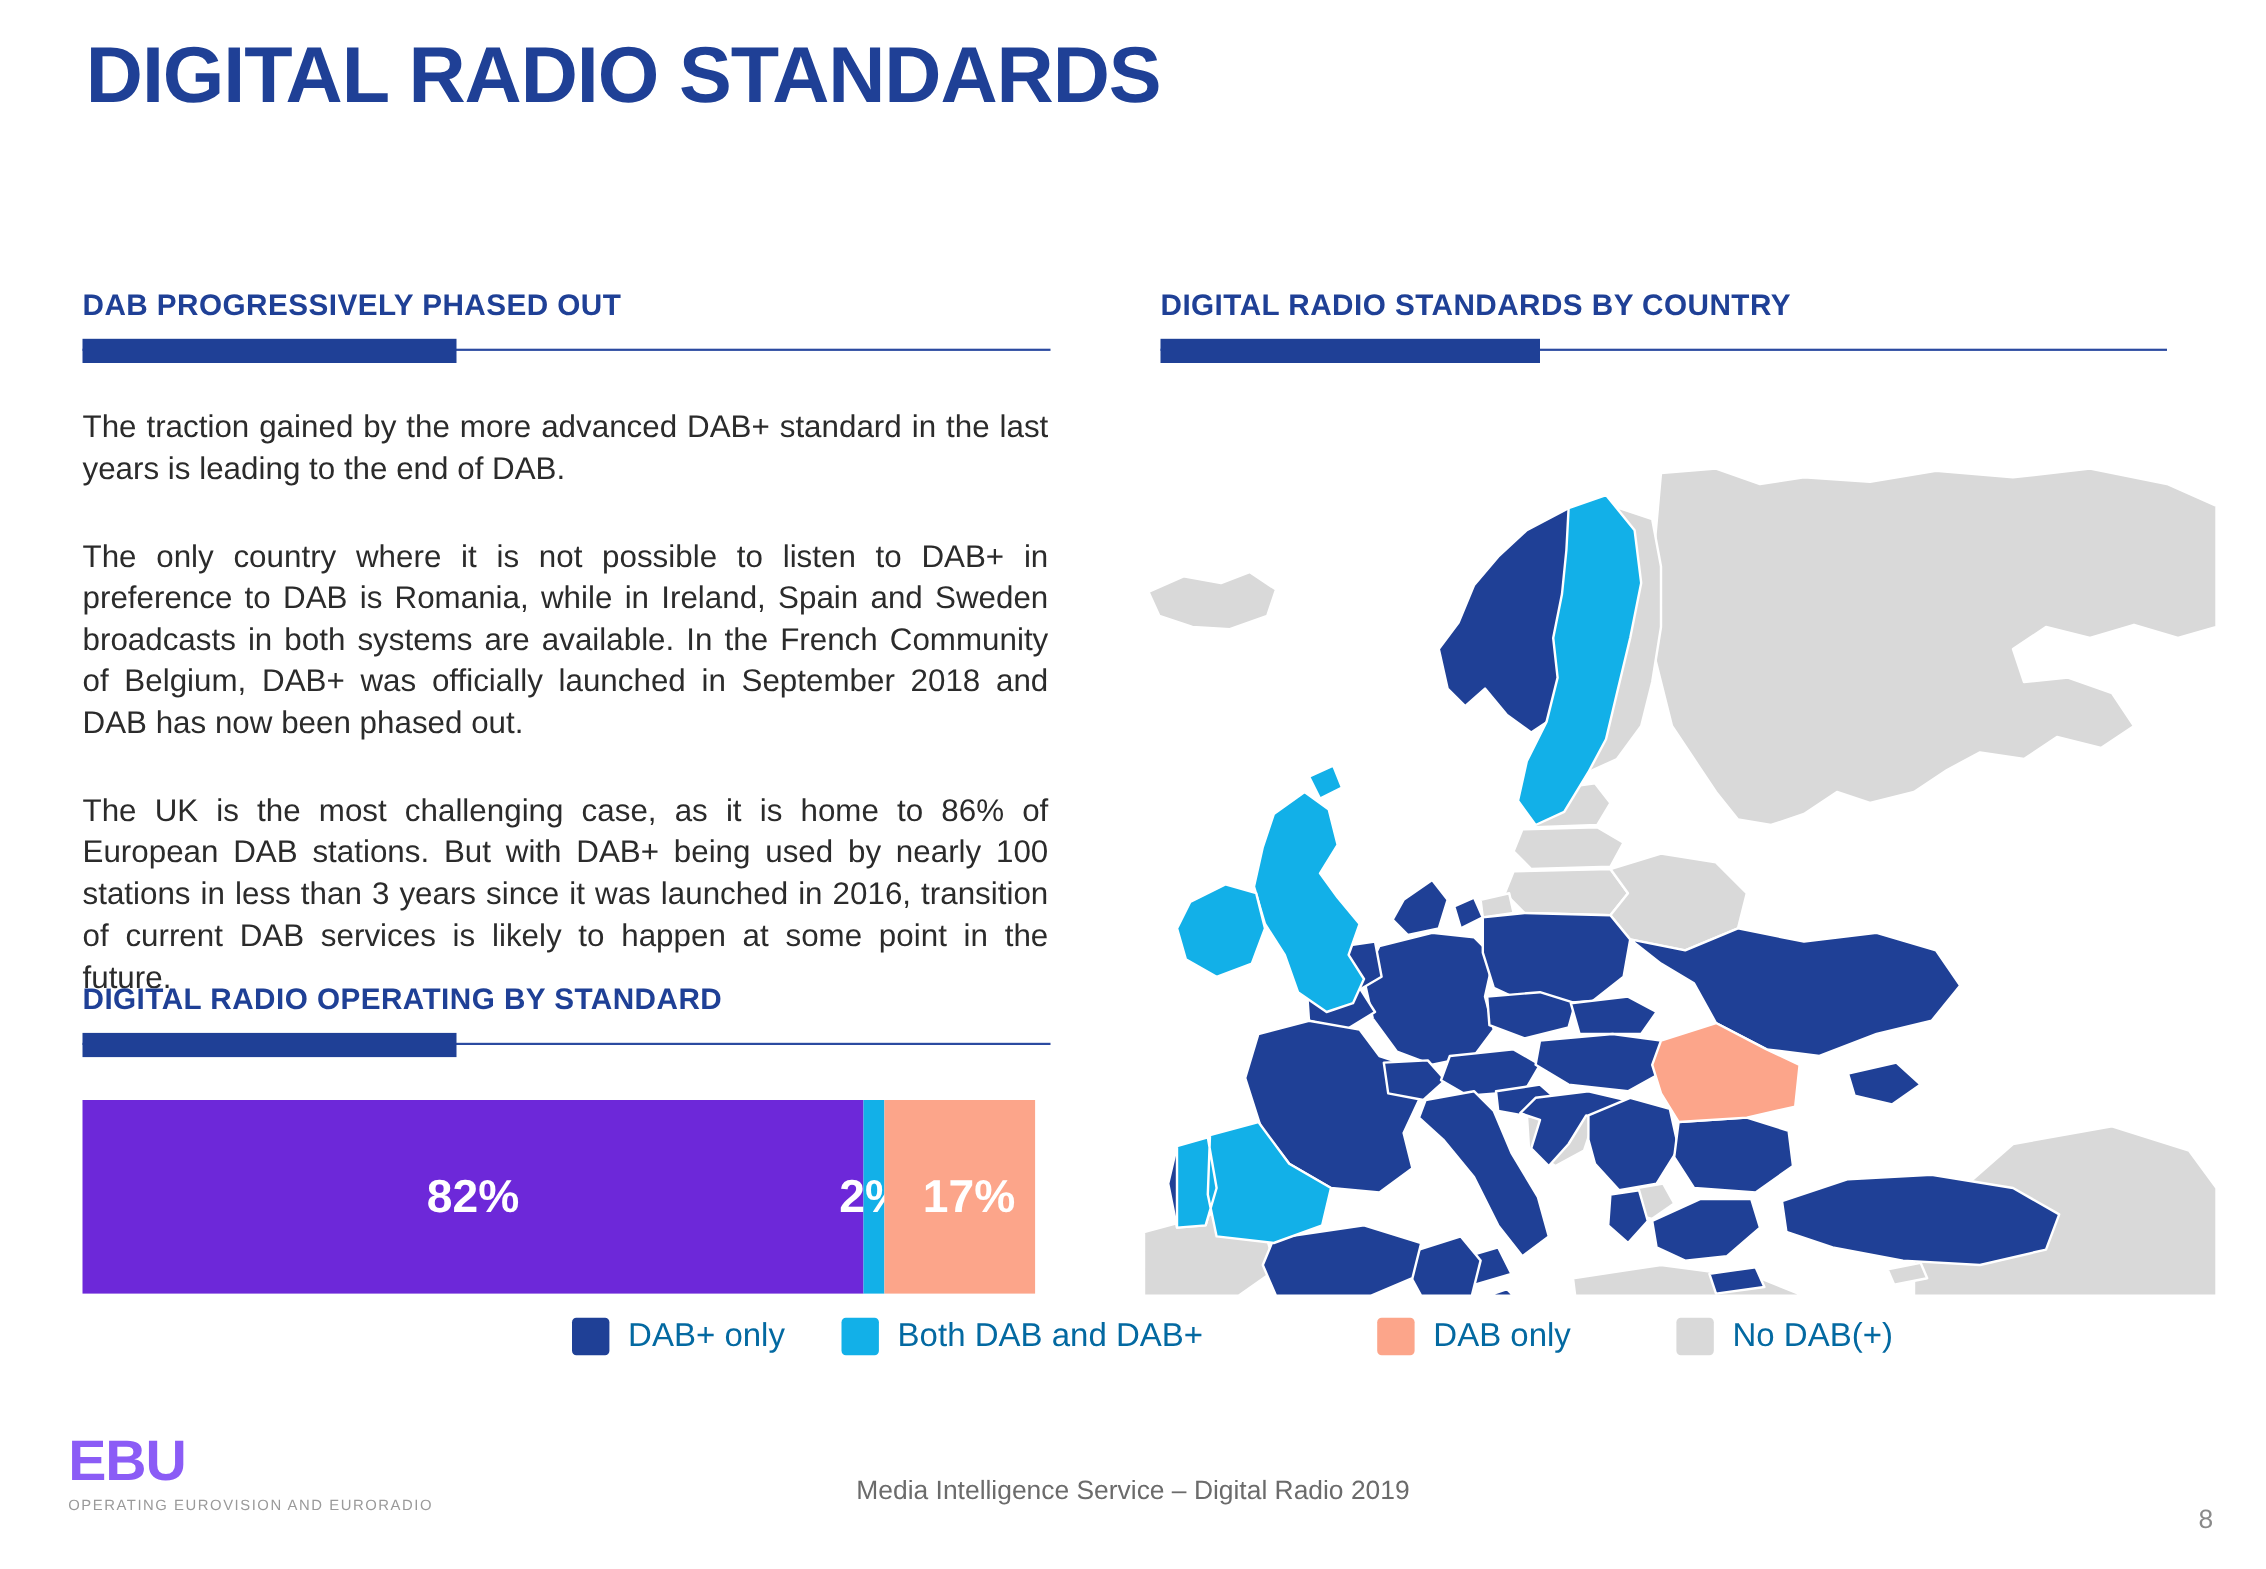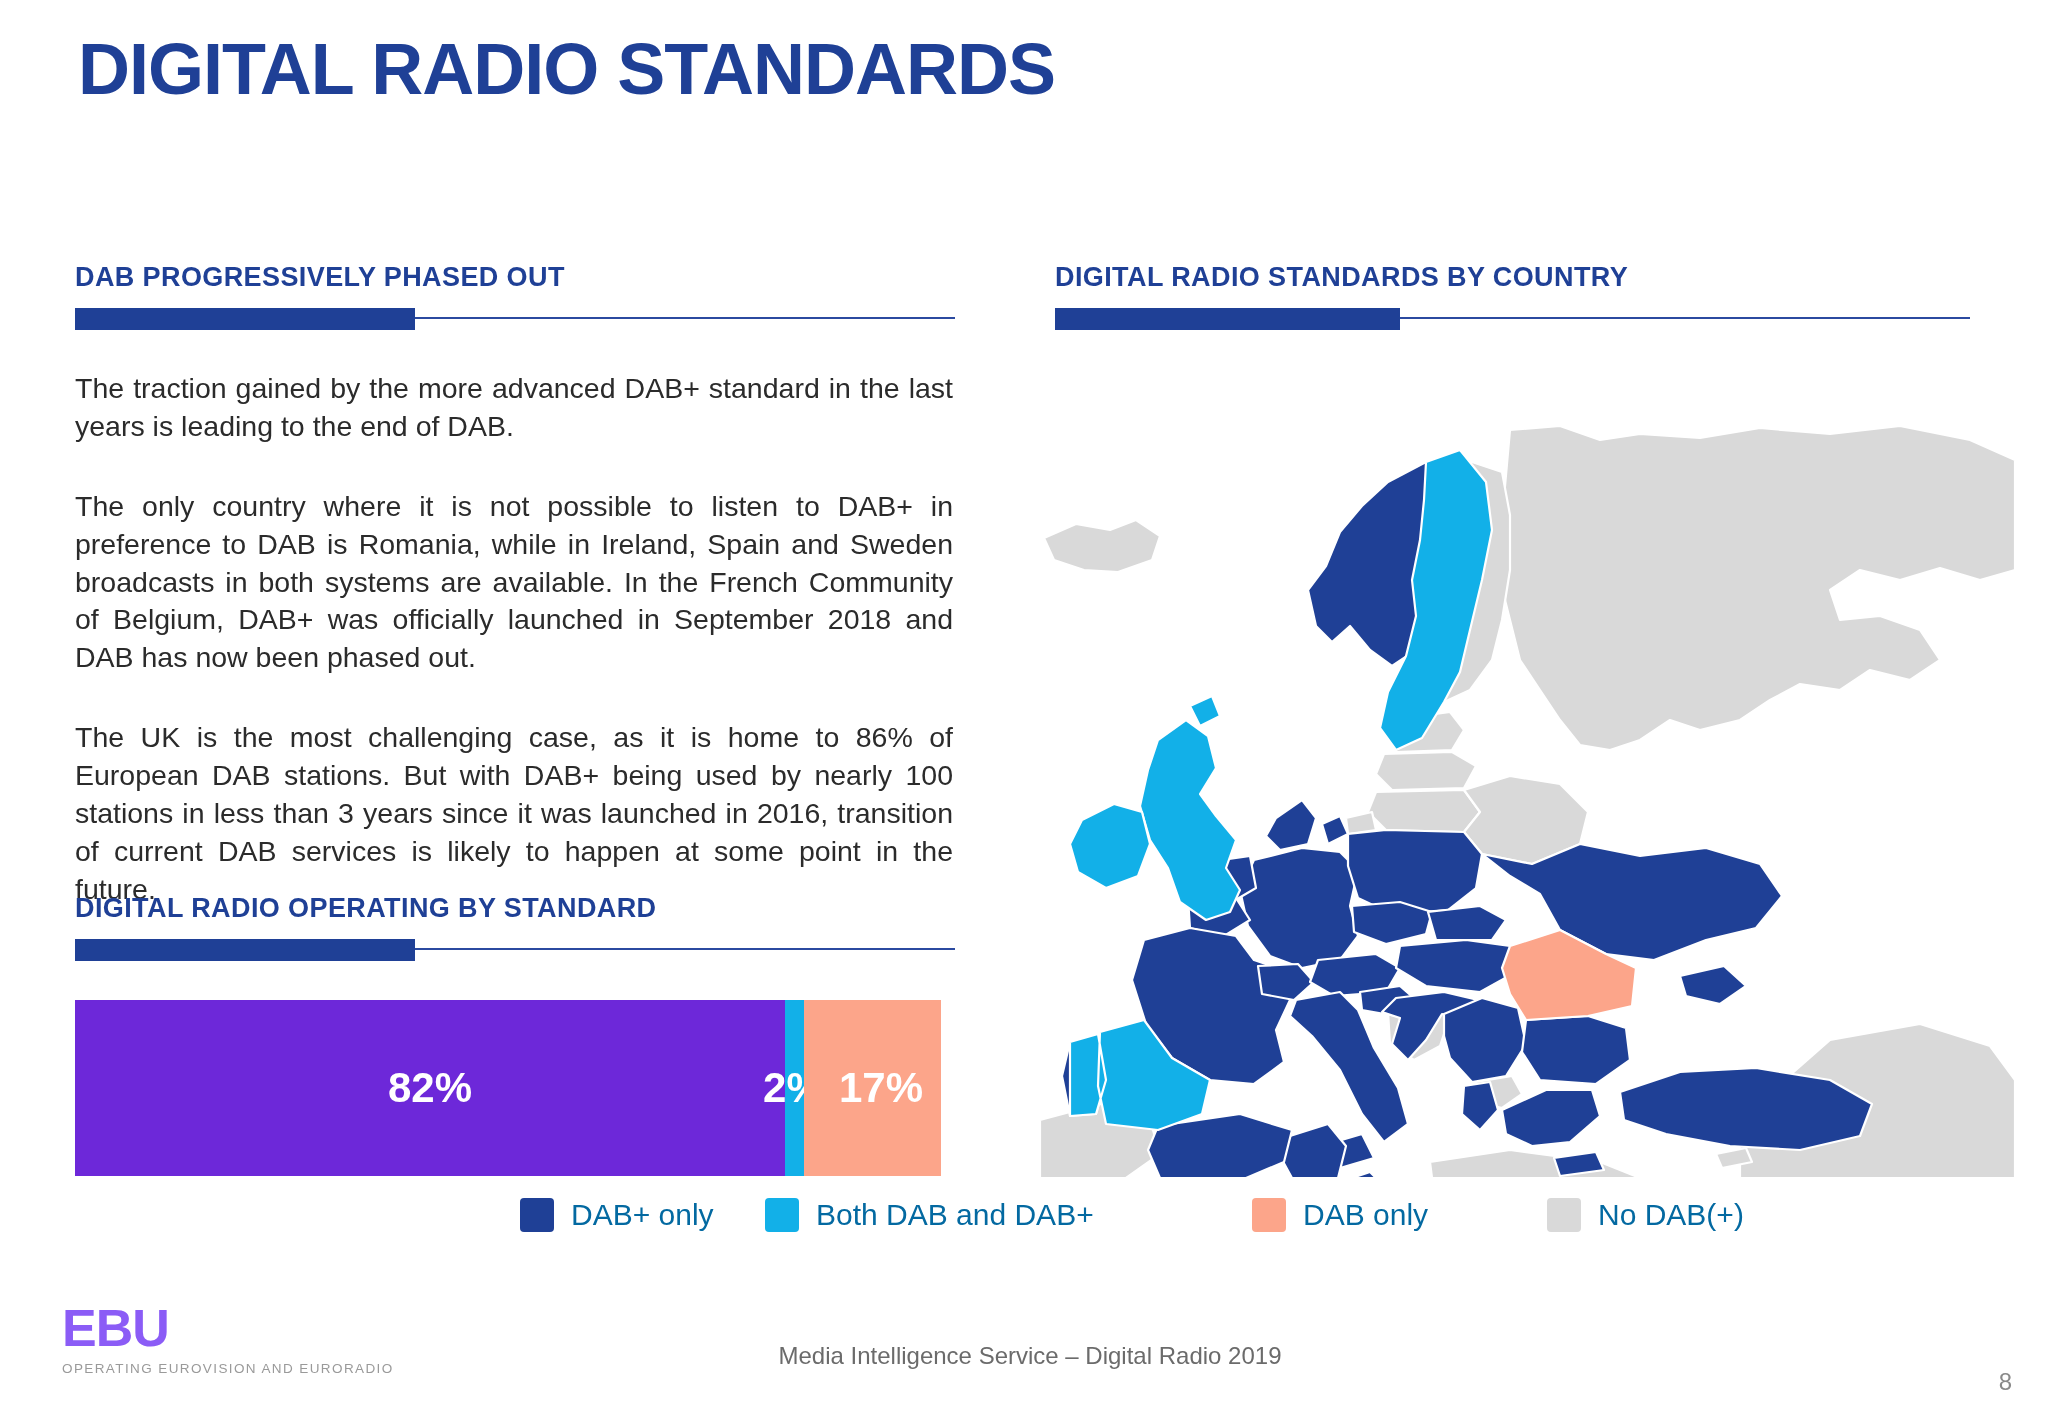--- a/index.html
+++ b/index.html
@@ -236,21 +236,21 @@
 
   <div class="legend">
     <div class="legend-item" style="width:245px;">
       <span class="legend-swatch" style="background:#1f4096;"></span>
       <span class="legend-text">DAB+ only</span>
     </div>
     <div class="legend-item" style="width:487px;">
       <span class="legend-swatch" style="background:#12b0e8;"></span>
       <span class="legend-text">Both DAB and DAB+</span>
     </div>
-    <div class="legend-item" style="width:295px;">
+    <div class="legend-item" style="width:272px;">
       <span class="legend-swatch" style="background:#fca58a;"></span>
       <span class="legend-text">DAB only</span>
     </div>
     <div class="legend-item">
       <span class="legend-swatch" style="background:#d9d9d9;"></span>
       <span class="legend-text">No DAB(+)</span>
     </div>
   </div>
 
   <div class="section" style="left:1055px; top:262px; width:915px;">

